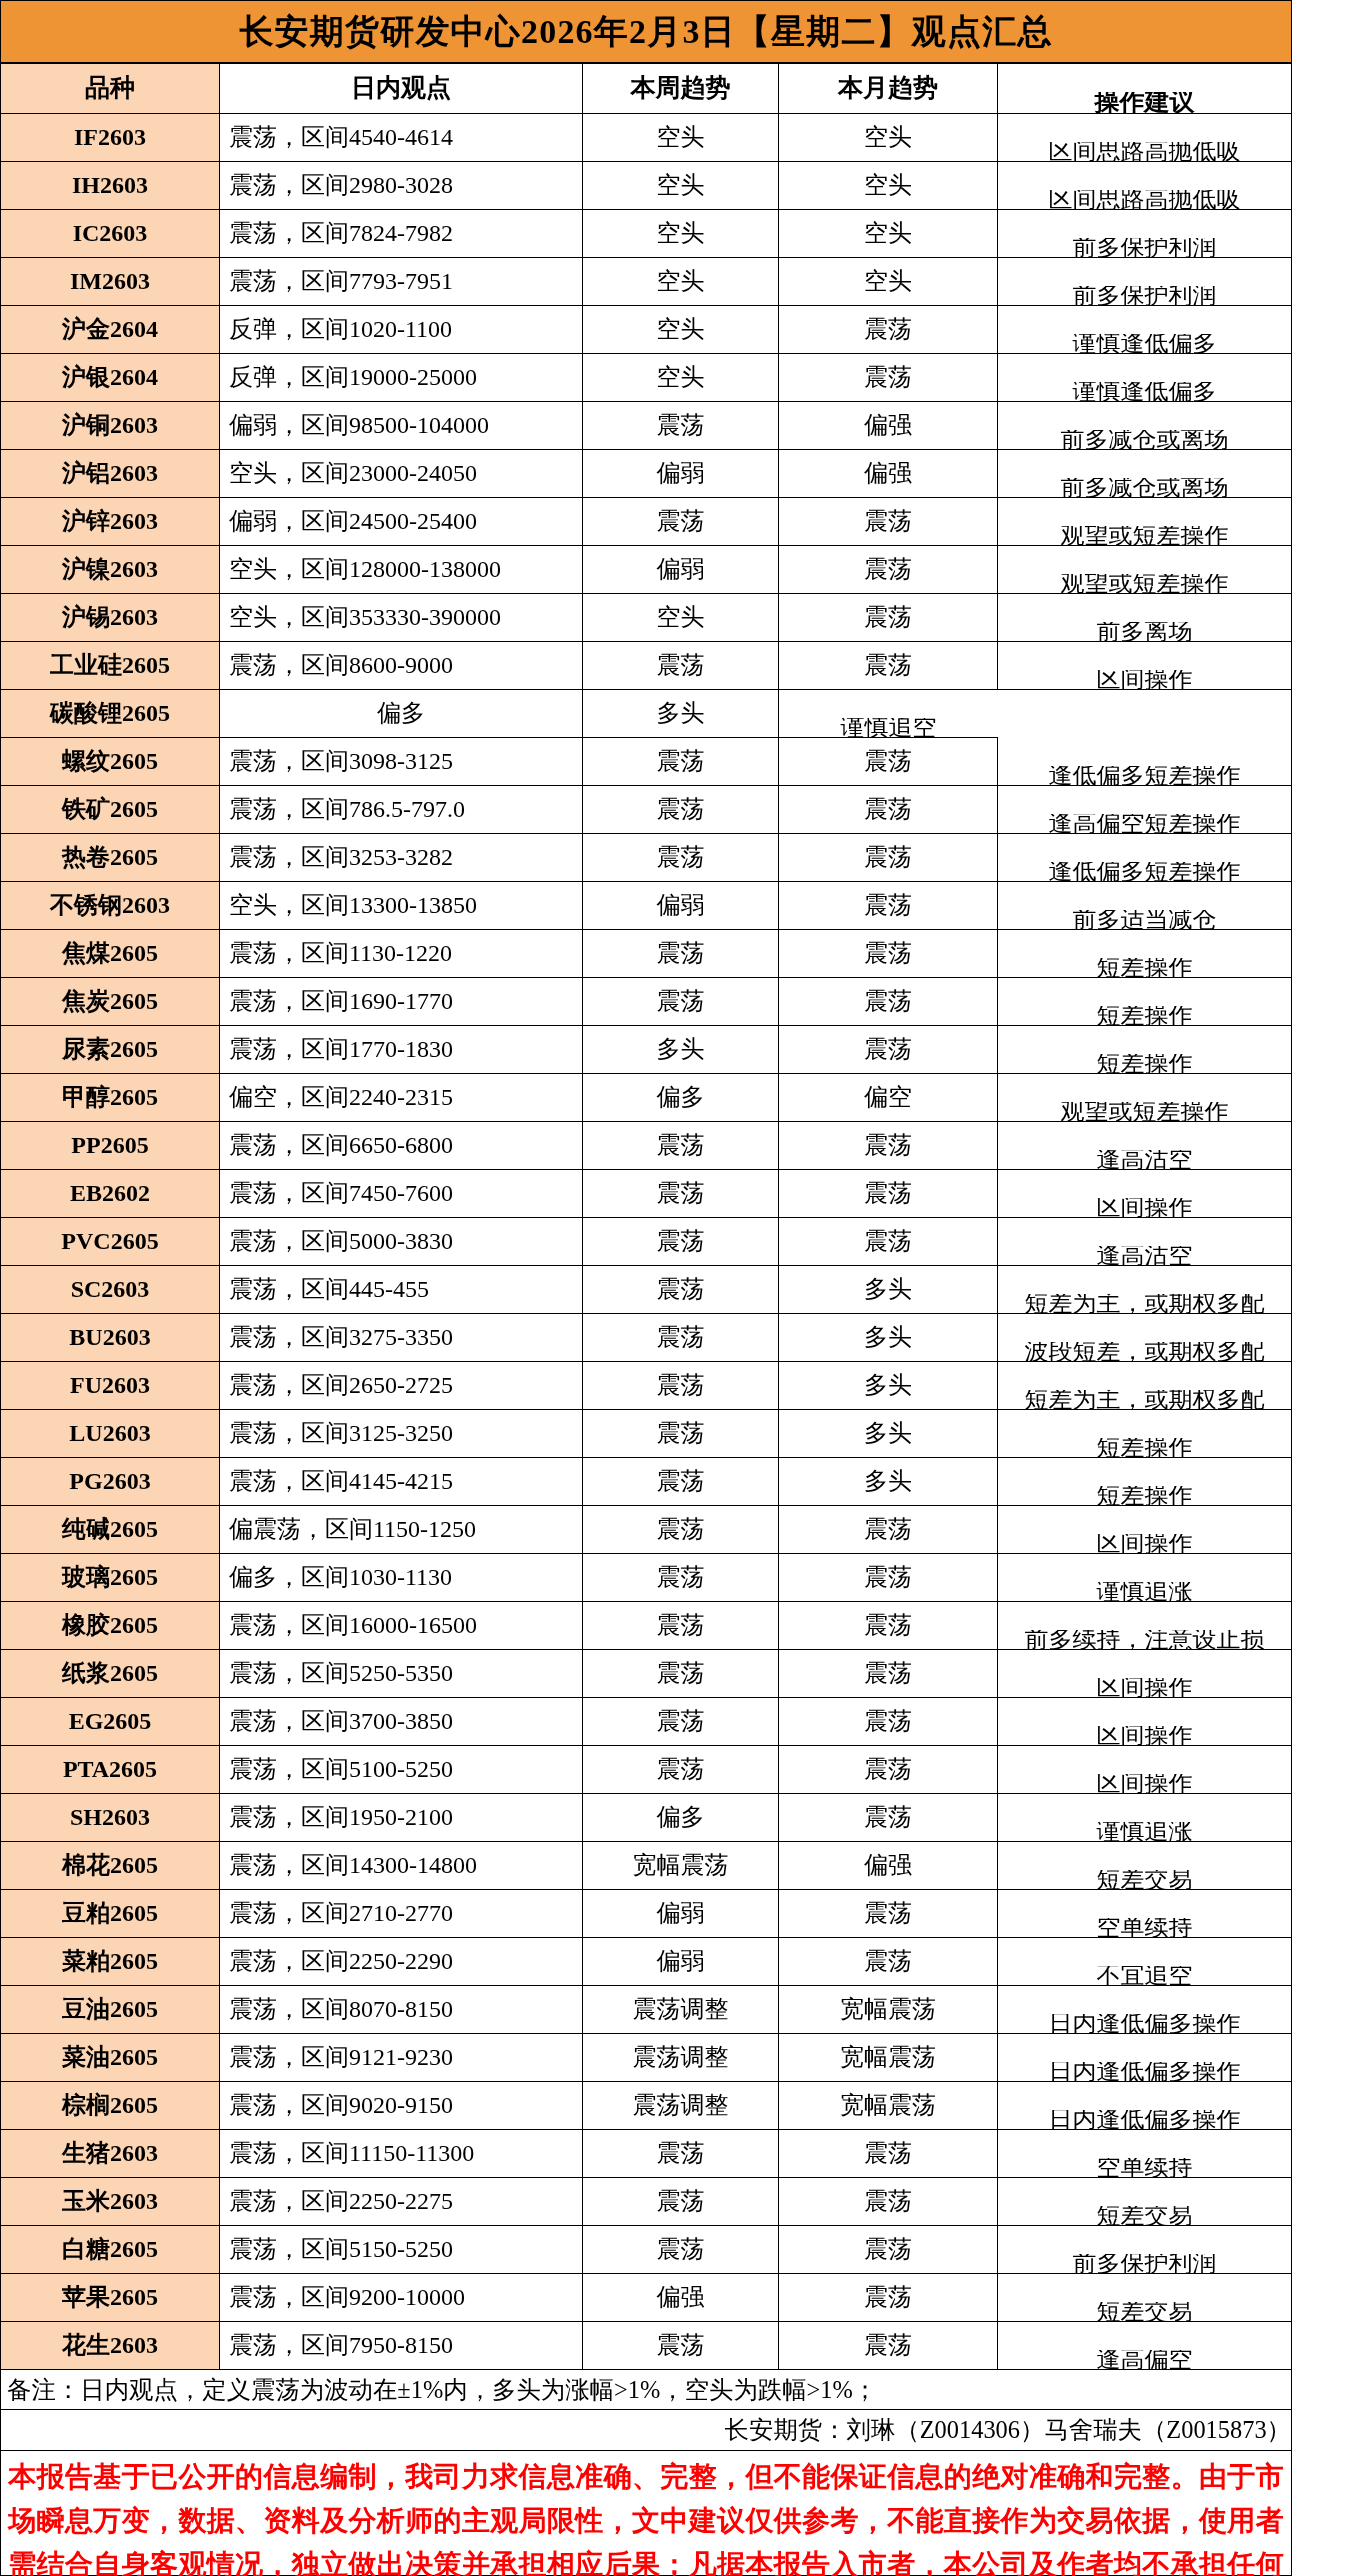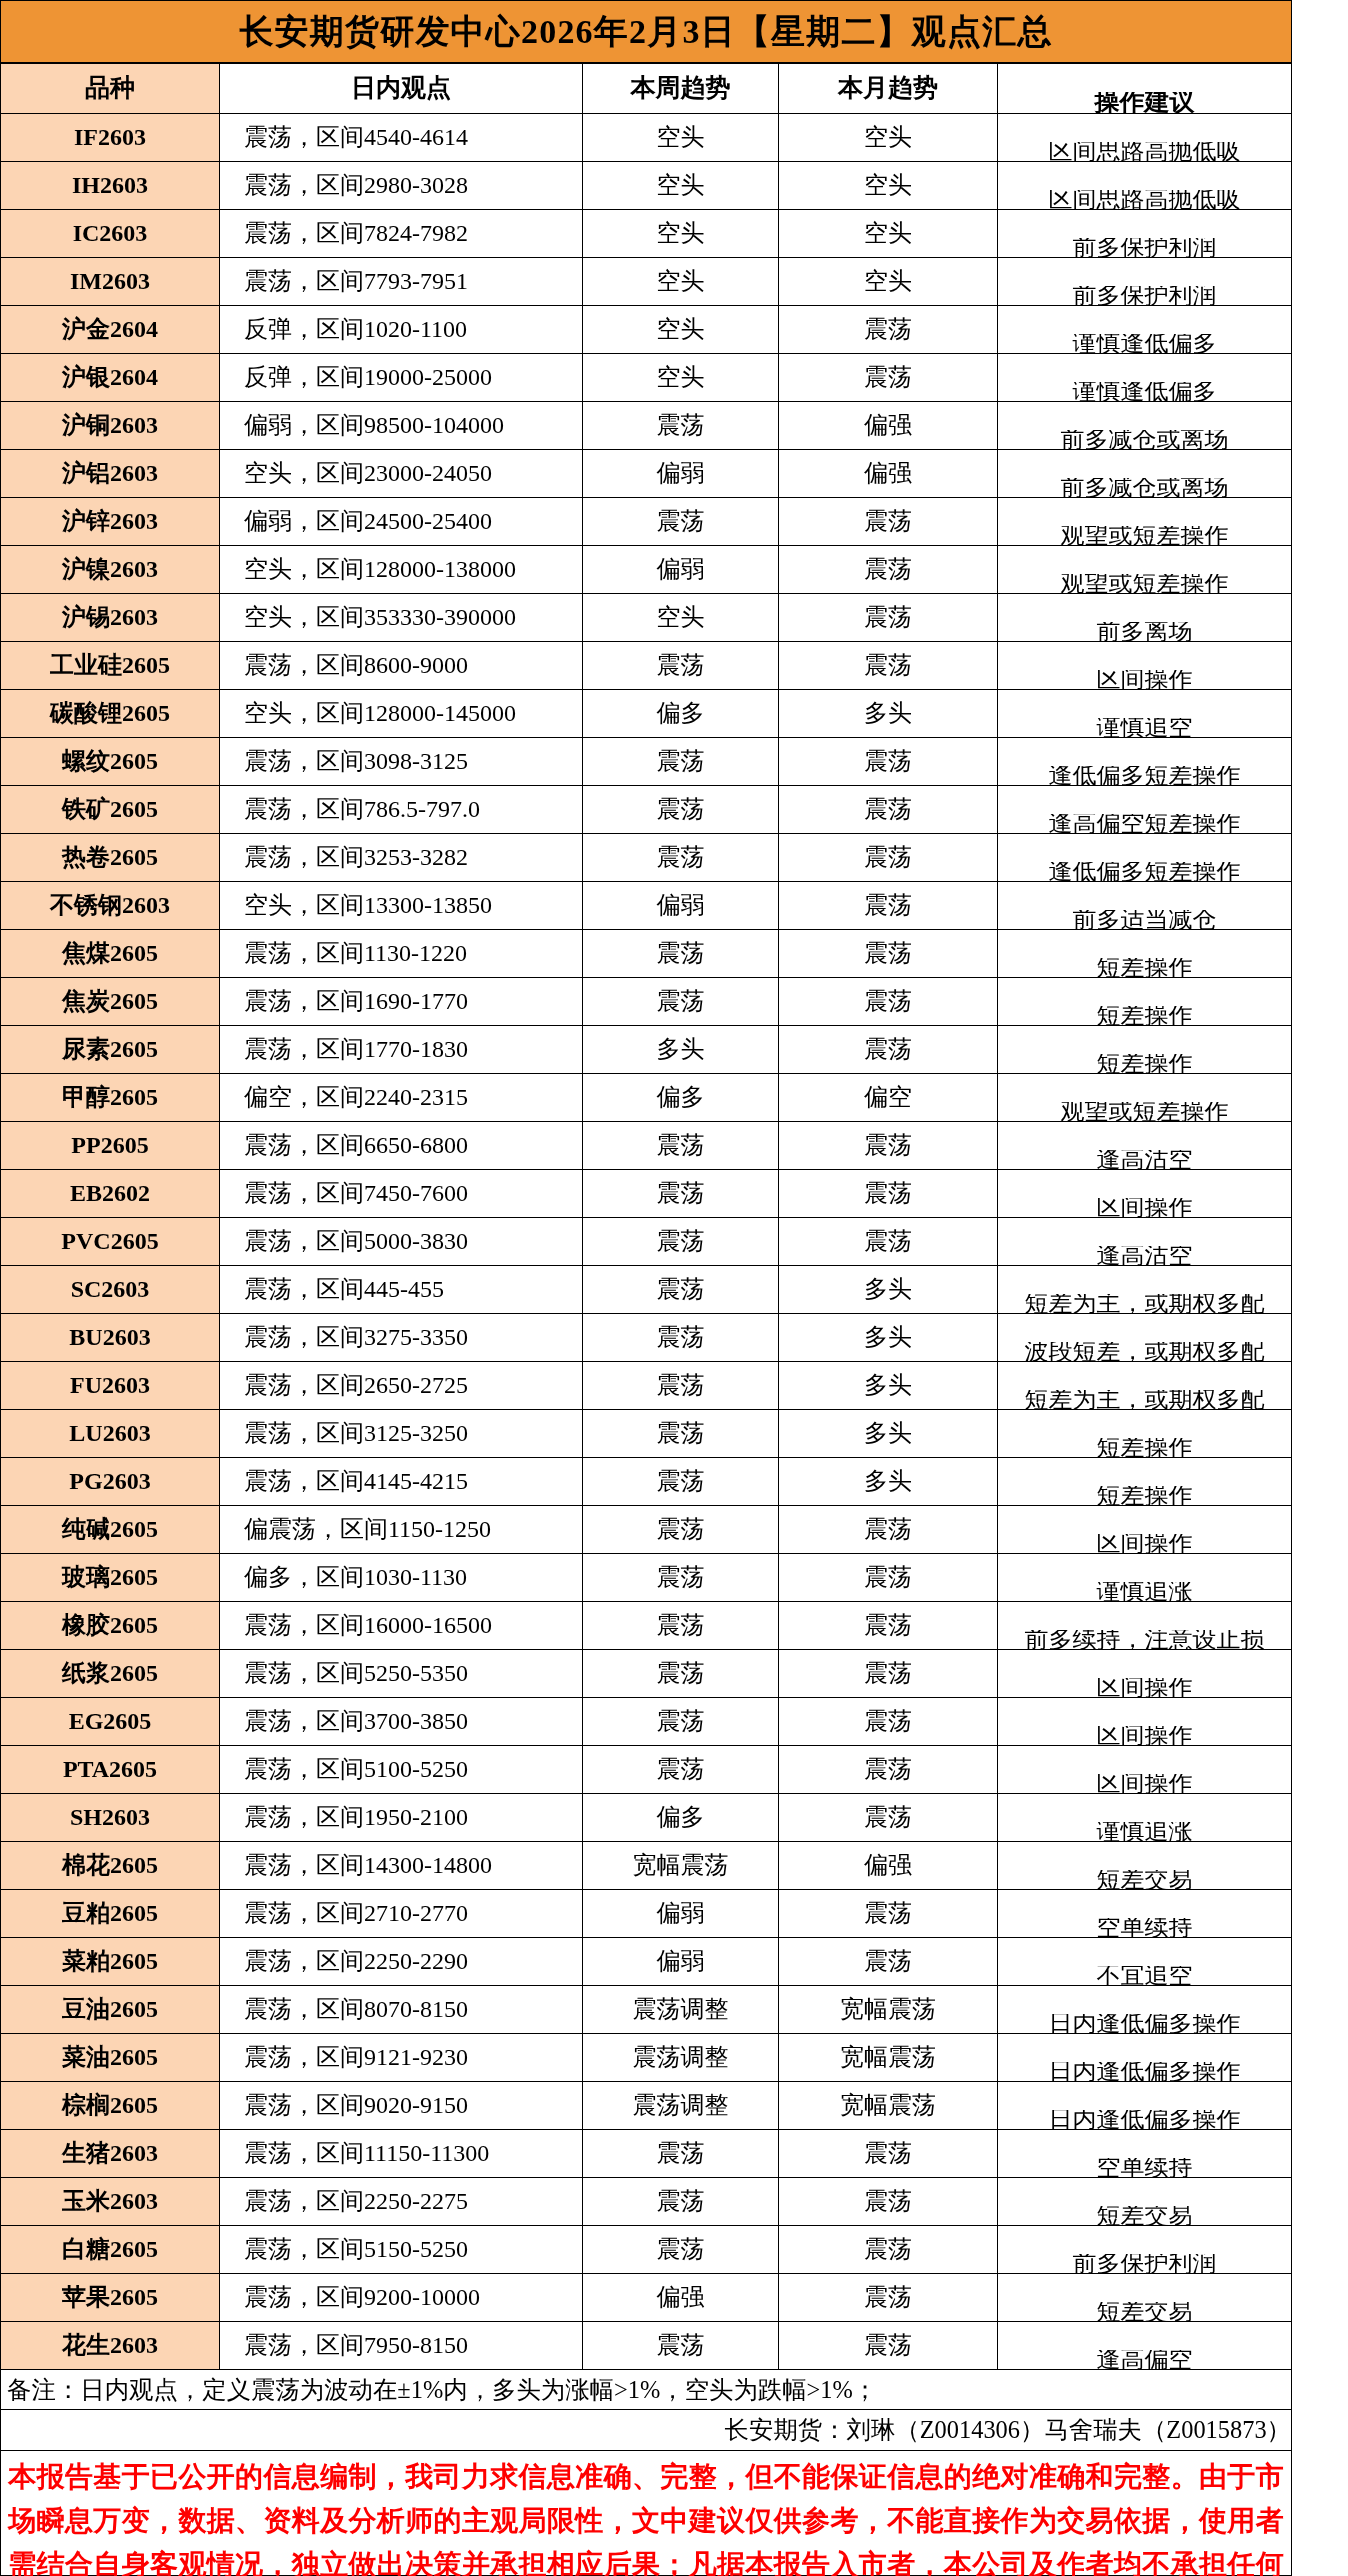--- a/index.html
+++ b/index.html
@@ -26,21 +26,21 @@
     box-sizing:border-box;
     border-right:1.2px solid var(--border,#000);
     border-bottom:1.8px solid var(--border,#000);
     display:flex;align-items:center;justify-content:center;
     font-size:24px;line-height:1.15;overflow:hidden;white-space:nowrap;
     background:var(--cell-bg,#fff);
   }
   .cell:last-child{border-right:none;margin-top:28px;}
   .header-row .cell{font-weight:bold;font-size:25px;}
   .c-variety{background:var(--variety-bg,#FCD5B4);font-weight:bold;}
-  .c-intraday{justify-content:flex-start;padding-left:24px;font-family:Liberation Serif, serif;}
+  .c-intraday{justify-content:flex-start;padding-left:9px;font-family:Liberation Serif, serif;}
   .remark-row{
     height:40px;flex:0 0 40px;box-sizing:border-box;
     border-bottom:1.8px solid var(--border,#000);
     display:flex;align-items:center;justify-content:flex-start;
     padding-left:6.1px;font-size:24.4px;text-align:right;
   }
   .signature-row{
     height:41px;flex:0 0 41px;box-sizing:border-box;
     border-bottom:1.8px solid var(--border,#000);
     display:flex;align-items:center;justify-content:flex-end;
@@ -164,21 +164,20 @@
   <div class="grid-row data-row">
     <div class="cell c-variety">工业硅2605</div>
     <div class="cell c-intraday">震荡，区间8600-9000</div>
     <div class="cell">震荡</div>
     <div class="cell">震荡</div>
     <div class="cell">区间操作</div>
   </div>
 
   <div class="grid-row data-row">
     <div class="cell c-variety">碳酸锂2605</div>
-    <div class="cell c-intraday">空头，区间128000-145000</div>
     <div class="cell">偏多</div>
     <div class="cell">多头</div>
     <div class="cell">谨慎追空</div>
   </div>
 
   <div class="grid-row data-row">
     <div class="cell c-variety">螺纹2605</div>
     <div class="cell c-intraday">震荡，区间3098-3125</div>
     <div class="cell">震荡</div>
     <div class="cell">震荡</div>

